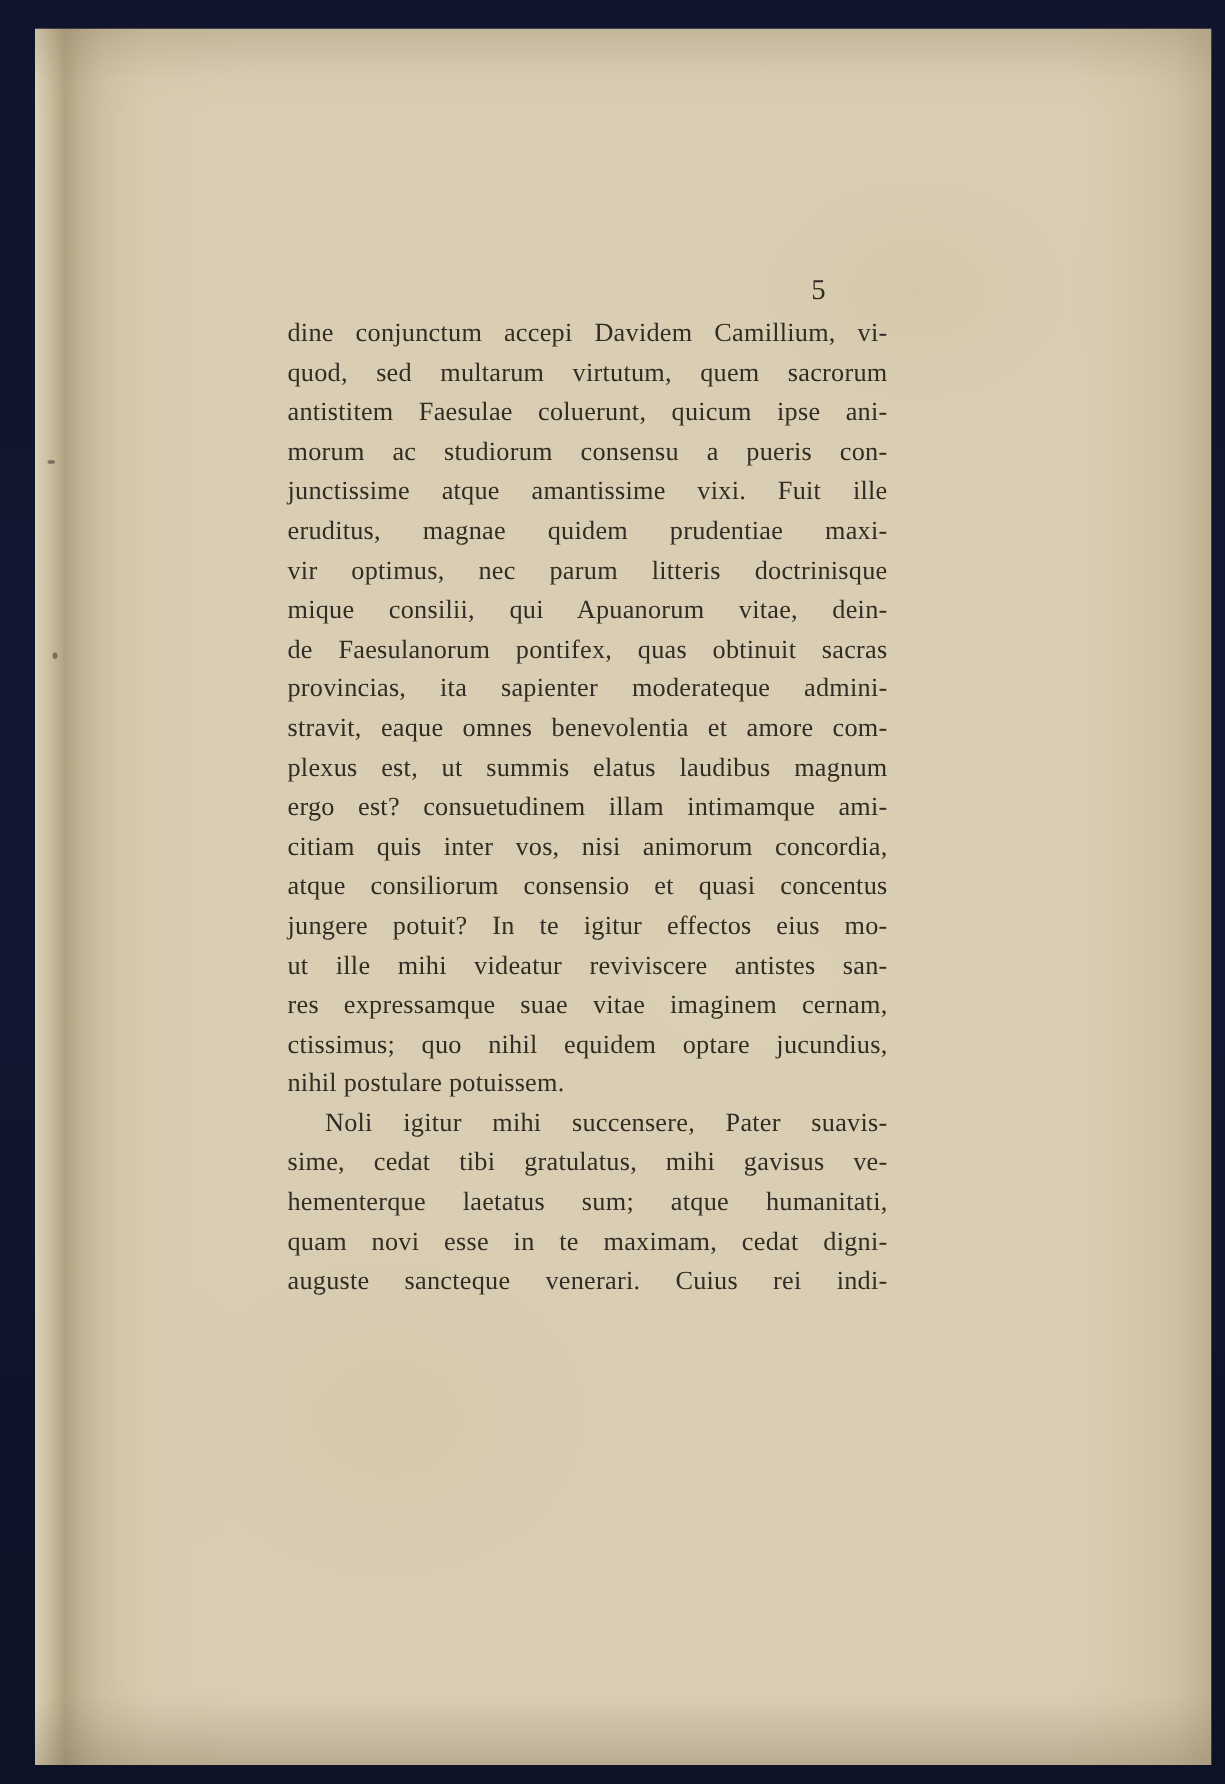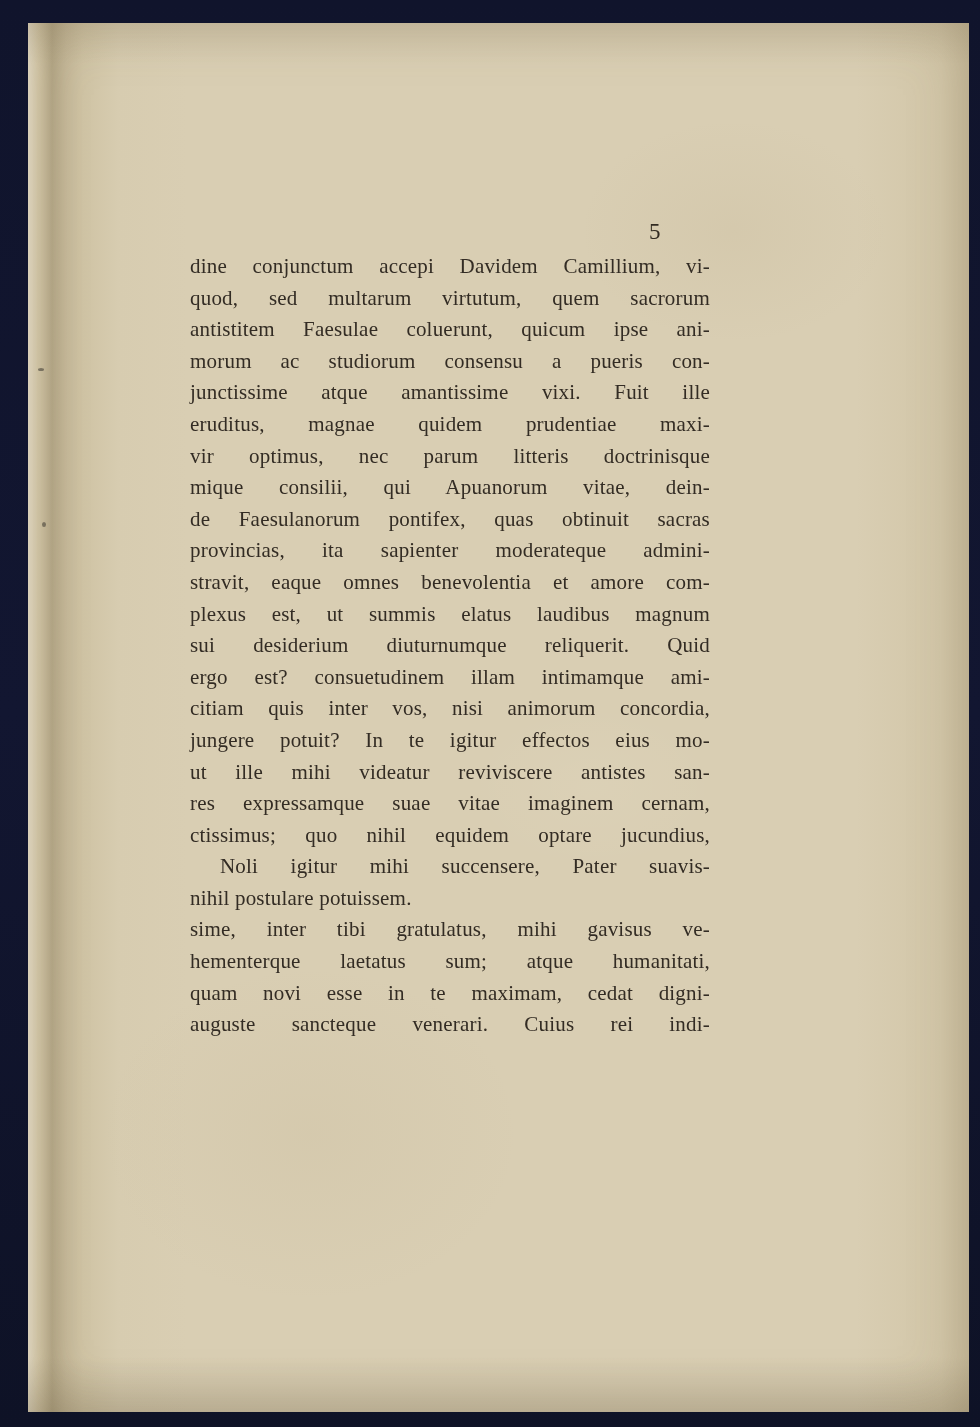--- a/index.html
+++ b/index.html
@@ -67,20 +67,21 @@
     color: #332c24;
     font-size: 21px;
   }
 
   .line {
     height: 31.6px;
     line-height: 31.6px;
     text-align: justify;
     text-align-last: justify;
     letter-spacing: 0.2px;
+    margin-left: 40px;
   }
   .line.noj {
     text-align-last: left;
   }
   .line.ind {
     text-indent: 30px;
   }
 
   
   .speck {
@@ -110,26 +111,26 @@
   <div class="line">antistitem Faesulae coluerunt, quicum ipse ani-</div>
   <div class="line">morum ac studiorum consensu a pueris con-</div>
   <div class="line">junctissime atque amantissime vixi. Fuit ille</div>
   <div class="line">eruditus, magnae quidem prudentiae maxi-</div>
   <div class="line">vir optimus, nec parum litteris doctrinisque</div>
   <div class="line">mique consilii, qui Apuanorum vitae, dein-</div>
   <div class="line">de Faesulanorum pontifex, quas obtinuit sacras</div>
   <div class="line">provincias, ita sapienter moderateque admini-</div>
   <div class="line">stravit, eaque omnes benevolentia et amore com-</div>
   <div class="line">plexus est, ut summis elatus laudibus magnum</div>
-  <div class="line">sui desiderium diuturnumque reliquerit. Quid</div>
   <div class="line">ergo est? consuetudinem illam intimamque ami-</div>
   <div class="line">citiam quis inter vos, nisi animorum concordia,</div>
+  <div class="line">atque consiliorum consensio et quasi concentus</div>
   <div class="line">jungere potuit? In te igitur effectos eius mo-</div>
   <div class="line">ut ille mihi videatur reviviscere antistes san-</div>
   <div class="line">res expressamque suae vitae imaginem cernam,</div>
   <div class="line">ctissimus; quo nihil equidem optare jucundius,</div>
+  <div class="line noj">nihil postulare potuissem.</div>
   <div class="line ind">Noli igitur mihi succensere, Pater suavis-</div>
-  <div class="line noj">nihil postulare potuissem.</div>
-  <div class="line">sime, inter tibi gratulatus, mihi gavisus ve-</div>
+  <div class="line">sime, cedat tibi gratulatus, mihi gavisus ve-</div>
   <div class="line">hementerque laetatus sum; atque humanitati,</div>
   <div class="line">quam novi esse in te maximam, cedat digni-</div>
   <div class="line">auguste sancteque venerari. Cuius rei indi-</div>
 </div>
 
 </body></html>

